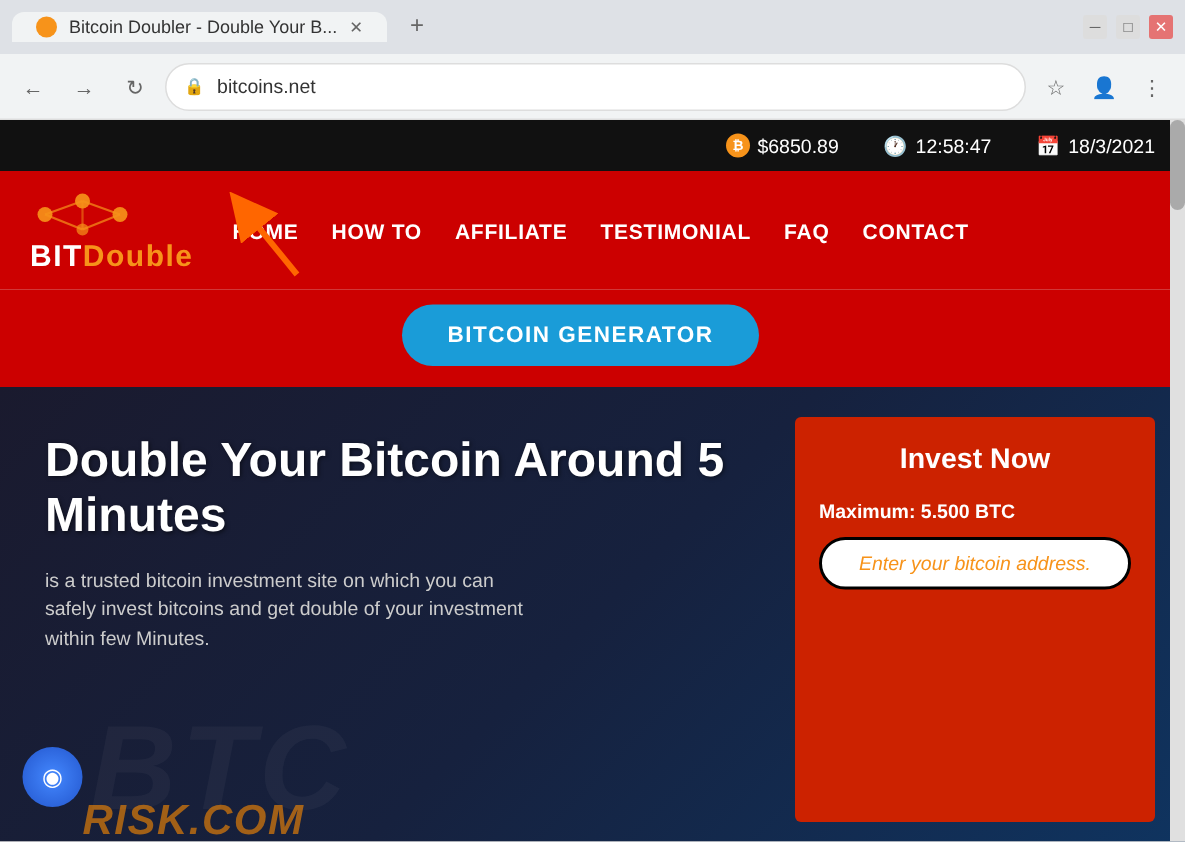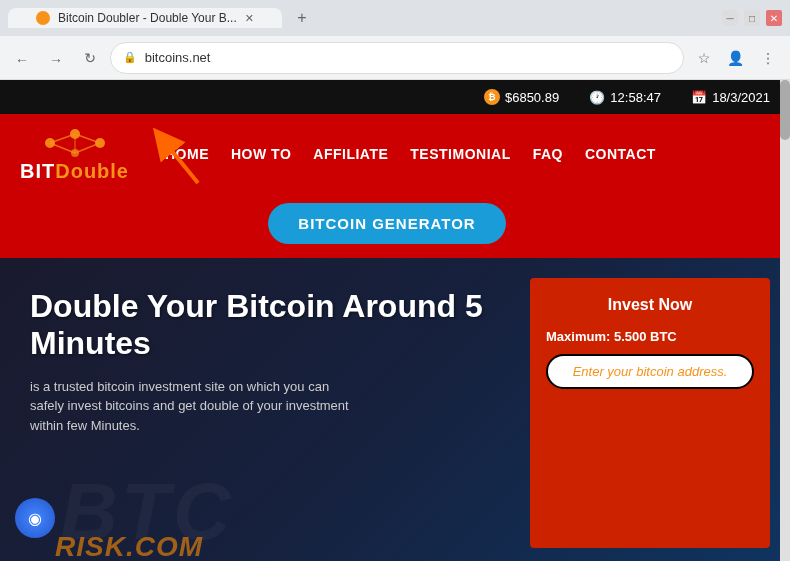--- a/index.html
+++ b/index.html
@@ -11,21 +11,21 @@
       align-items: center;
       padding: 0 8px;
       gap: 8px;
     }
     .browser-tab {
       background: #f1f3f4;
       border-radius: 8px 8px 0 0;
       height: 20px;
       display: flex;
       align-items: center;
-      padding: 0 28px;
+      padding: 0 16px;
       gap: 8px;
       font-size: 12px;
       color: #333;
       min-width: 180px;
     }
     .tab-favicon {
       width: 14px; height: 14px;
       background: #f7931a;
       border-radius: 50%;
     }
@@ -106,21 +106,21 @@
 
     
     .site-header {
       background: #cc0000;
       padding: 12px 20px;
       display: flex;
       align-items: center;
       gap: 0;
     }
     .logo-area {
-      display: flex; flex-direction: column; align-items: center; margin-right: 36px;
+      display: flex; flex-direction: column; align-items: flex-start; margin-right: 26px;
     }
     .nav-menu {
       display: flex; gap: 22px; align-items: center;
     }
     .nav-item {
       color: #fff;
       font-size: 14px;
       font-weight: bold;
       cursor: pointer;
       letter-spacing: 0.5px;
@@ -159,21 +159,21 @@
       background: #cc2200;
       margin: 20px 20px 20px 0;
       border-radius: 4px;
       padding: 18px 16px;
       display: flex;
       flex-direction: column;
       gap: 10px;
     }
     .invest-title {
       color: #fff;
-      font-size: 16px;
+      font-size: 19px;
       font-weight: bold;
       text-align: center;
       margin-bottom: 5px;
     }
     .invest-info {
       color: #fff;
       font-size: 13px;
       font-weight: bold;
     }
     .invest-input {

